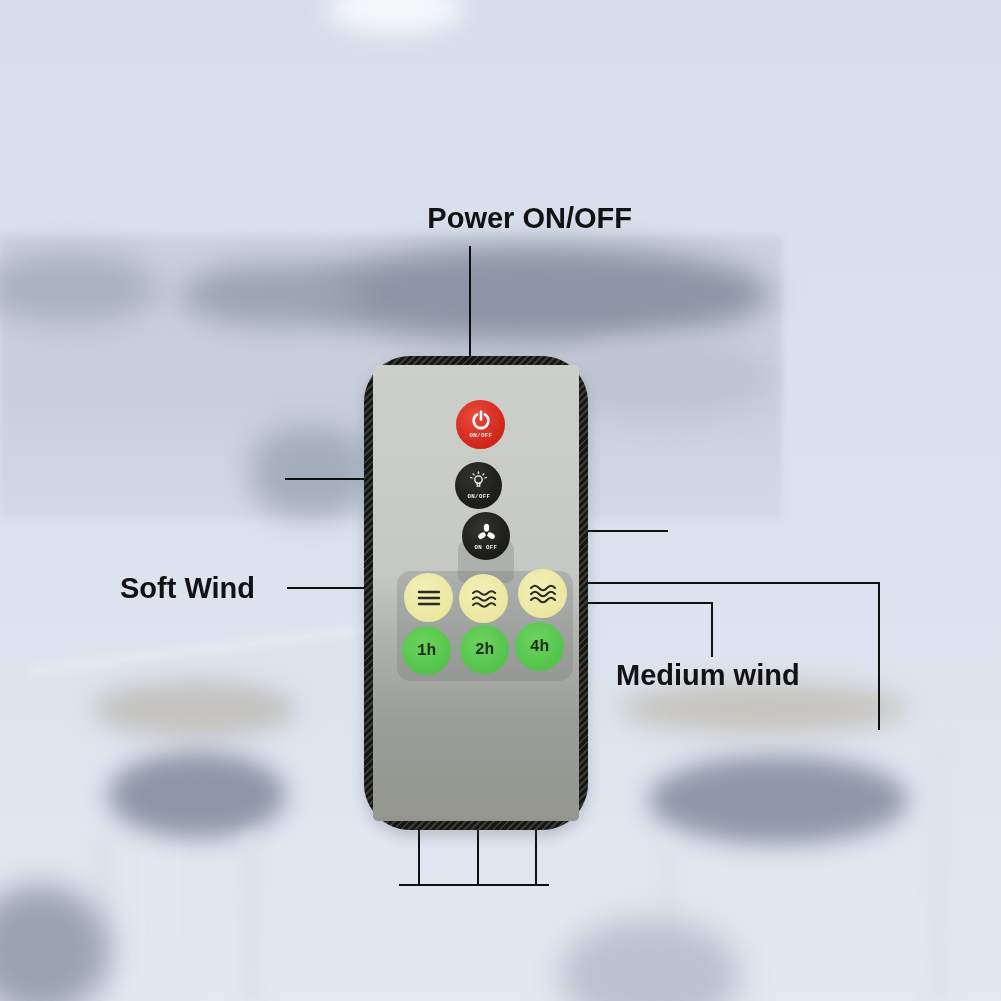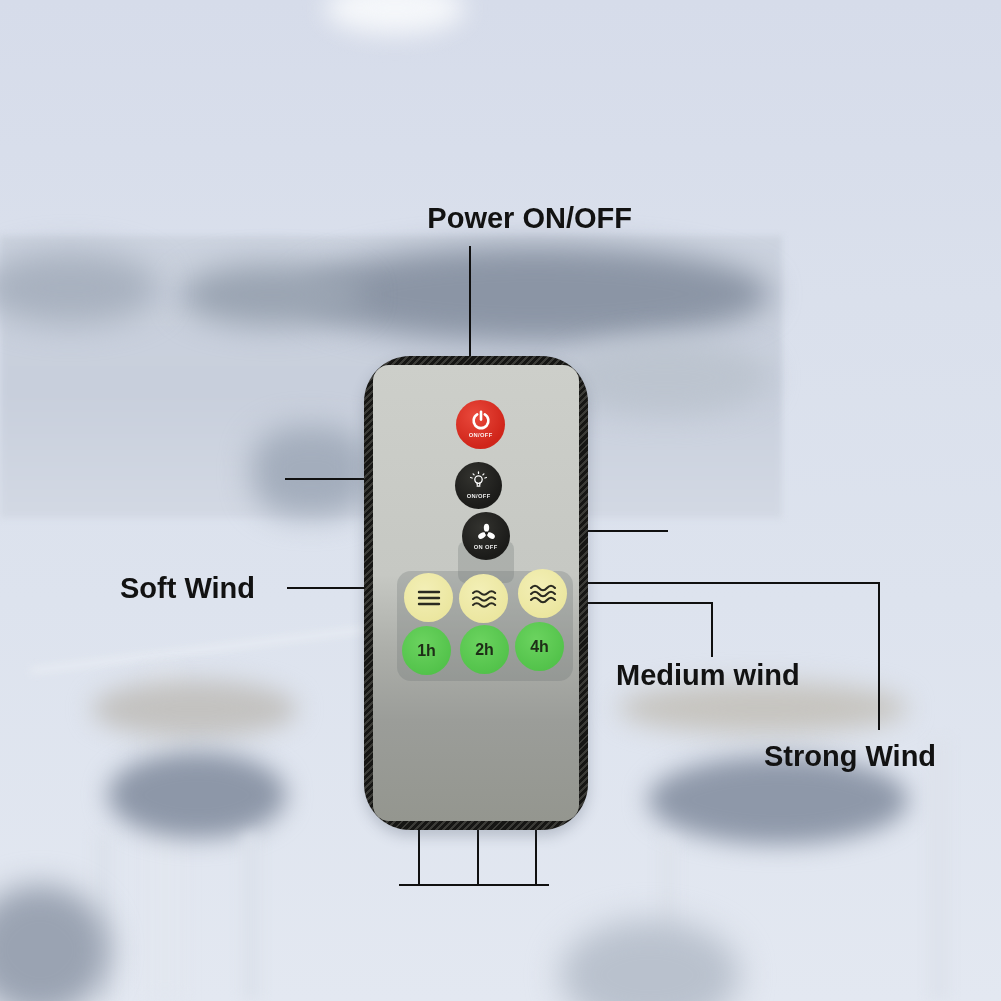--- a/index.html
+++ b/index.html
@@ -63,22 +63,22 @@
 
   
   .line{position:absolute; background:#101010;}
 
   
   .remote{position:absolute; left:364px; top:356px; width:224px; height:474px;
     border-radius:46px;
     background:repeating-linear-gradient(135deg,#3b3b37 0 2px,#161614 2px 5px);
     box-shadow:0 6px 14px rgba(60,70,90,.25);}
   .remote-body{position:absolute; left:9px; top:9px; right:9px; bottom:9px;
-    border-radius:16px;
-    background:linear-gradient(180deg,var(--remote-body-light,#cdcfca) 0%,#c6c8c3 46%,#adafaa 62%,var(--remote-body-dark,#9b9d99) 78%,#94968f 100%);}
+    border-radius:5px;
+    background:linear-gradient(180deg,var(--remote-body-light,#cdcfca) 0%,#c6c8c3 46%,#adafaa 62%,var(--remote-body-dark,#9b9d99) 78%,#94968f 100%);font-family:Liberation Mono, monospace;}
   .btn-panel{position:absolute; left:24px; top:206px; width:176px; height:110px;
     border-radius:14px; background:rgba(108,116,114,.28);}
   .btn-panel-tab{position:absolute; left:85px; top:176px; width:56px; height:42px;
     border-radius:8px; background:rgba(108,116,114,.28);}
 
   .btn{position:absolute; border-radius:50%; display:flex; flex-direction:column;
     align-items:center; justify-content:center; cursor:pointer;}
   .btn-power{left:83px; top:35px; width:49px; height:49px;
     background:radial-gradient(circle at 38% 32%, #e9493c, var(--power-red,#d0251a) 70%);}
   .btn-black{background:radial-gradient(circle at 40% 32%, #33332f, var(--black-button,#1b1b19) 70%);}
@@ -206,15 +206,14 @@
       </div>
       <div class="btn btn-green btn-4h">
         <span>4h</span>
       </div>
     </div>
   </div>
 
   <div class="lbl lbl-power">Power ON/OFF</div>
   <div class="lbl lbl-soft">Soft Wind</div>
   <div class="lbl lbl-medium">Medium wind</div>
-  <div class="lbl lbl-strong">Strong Wind</div>
 
 </div>
 
 </body></html>

